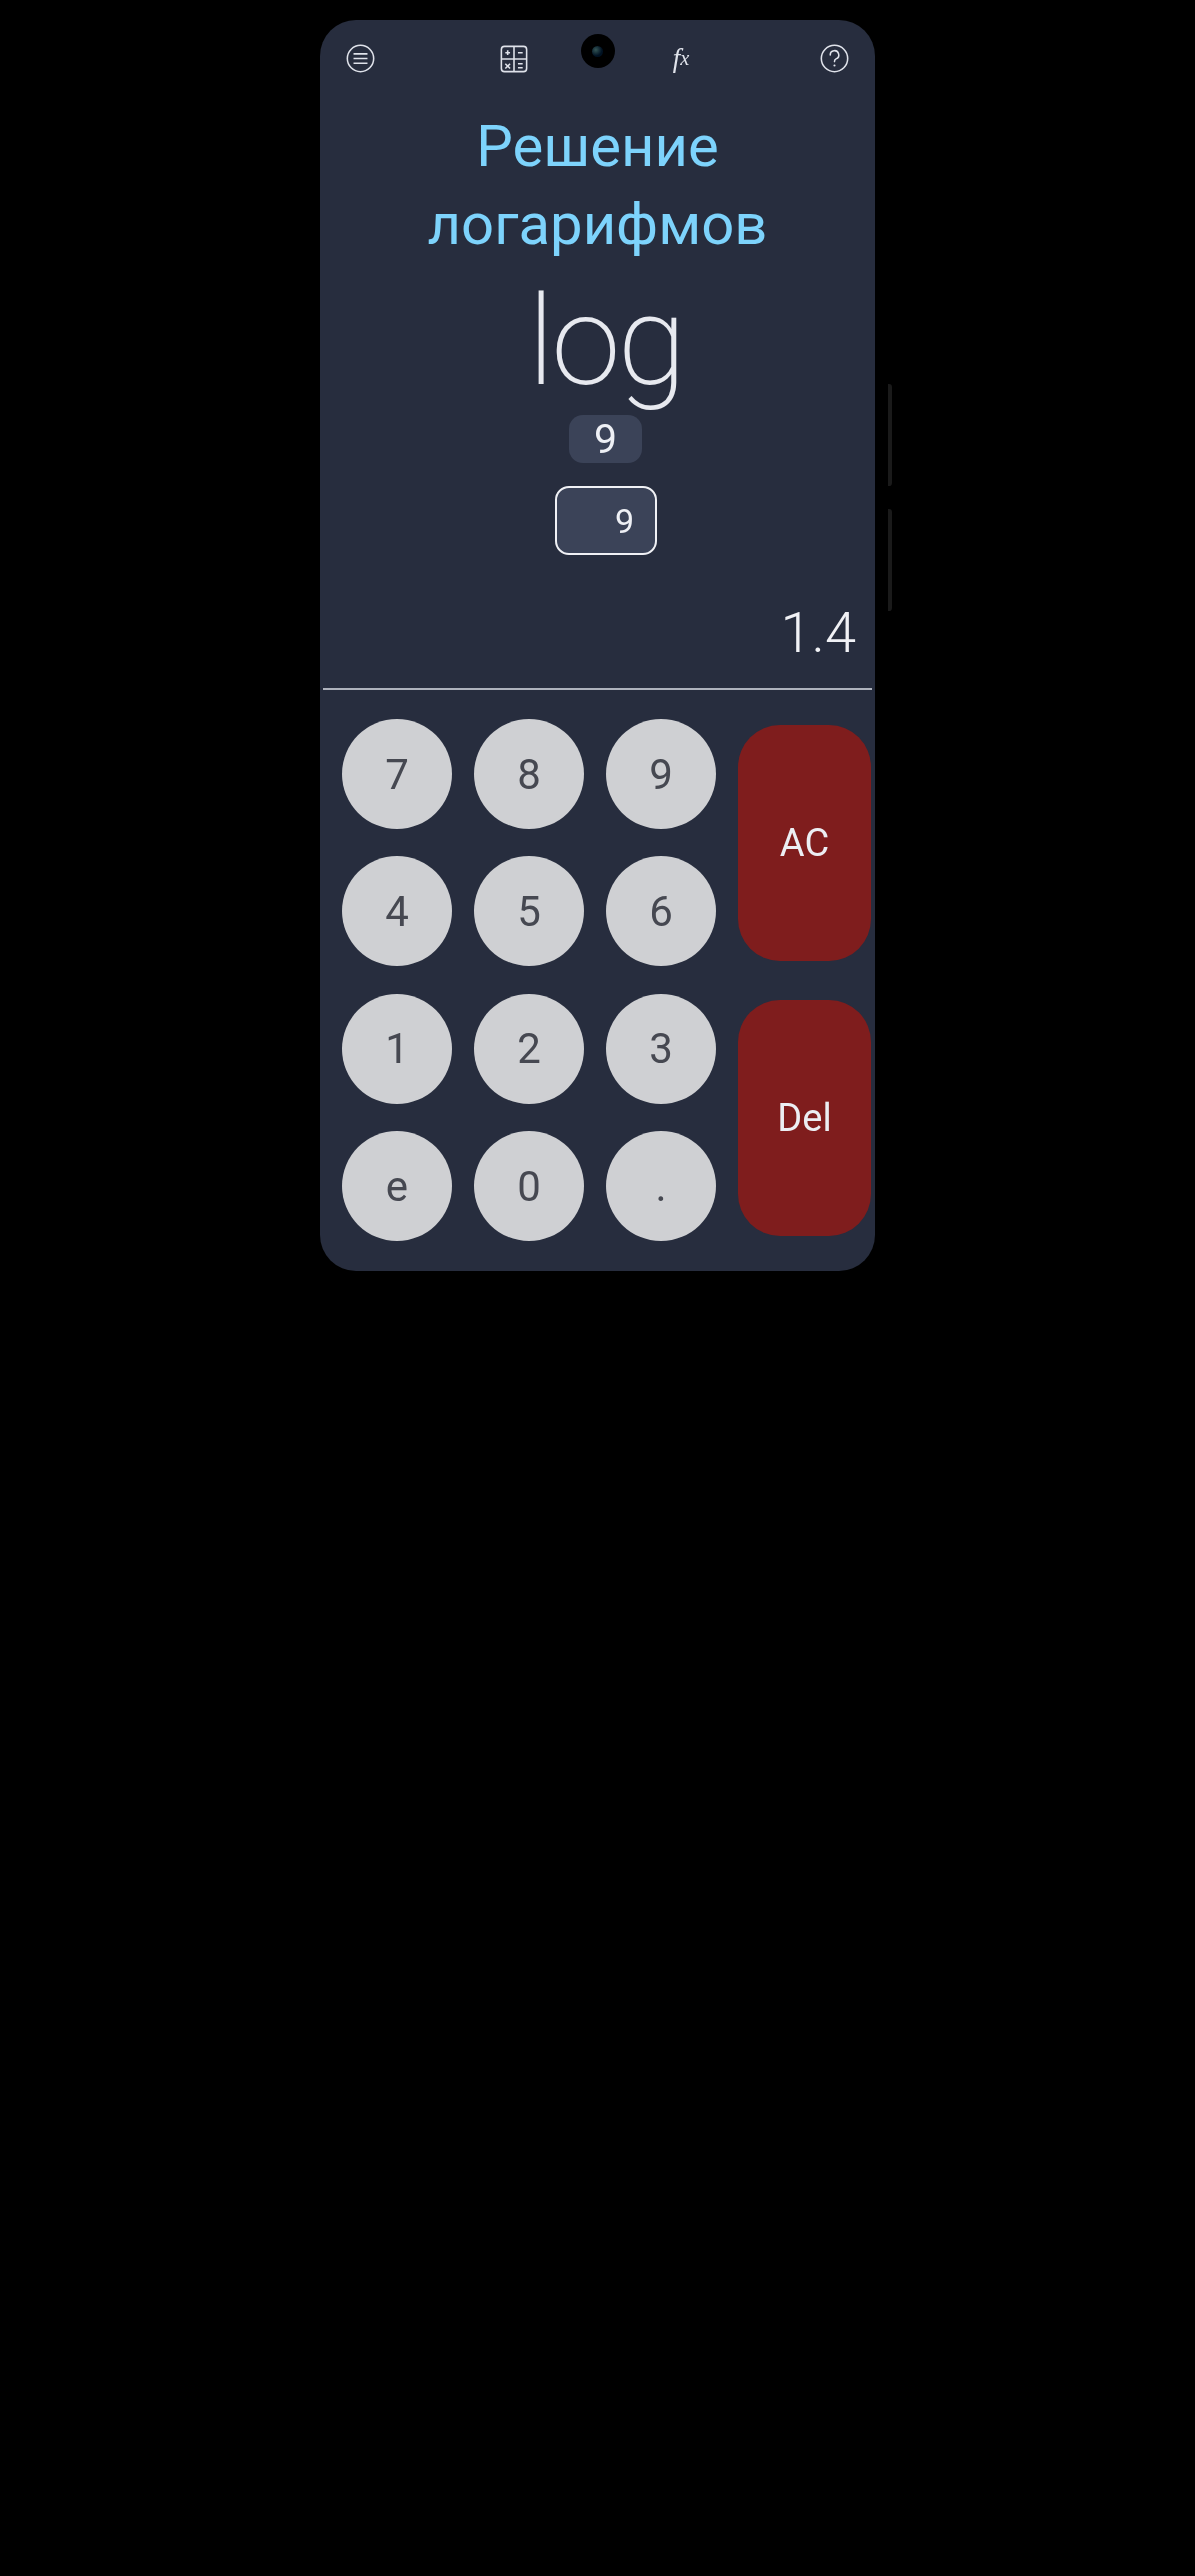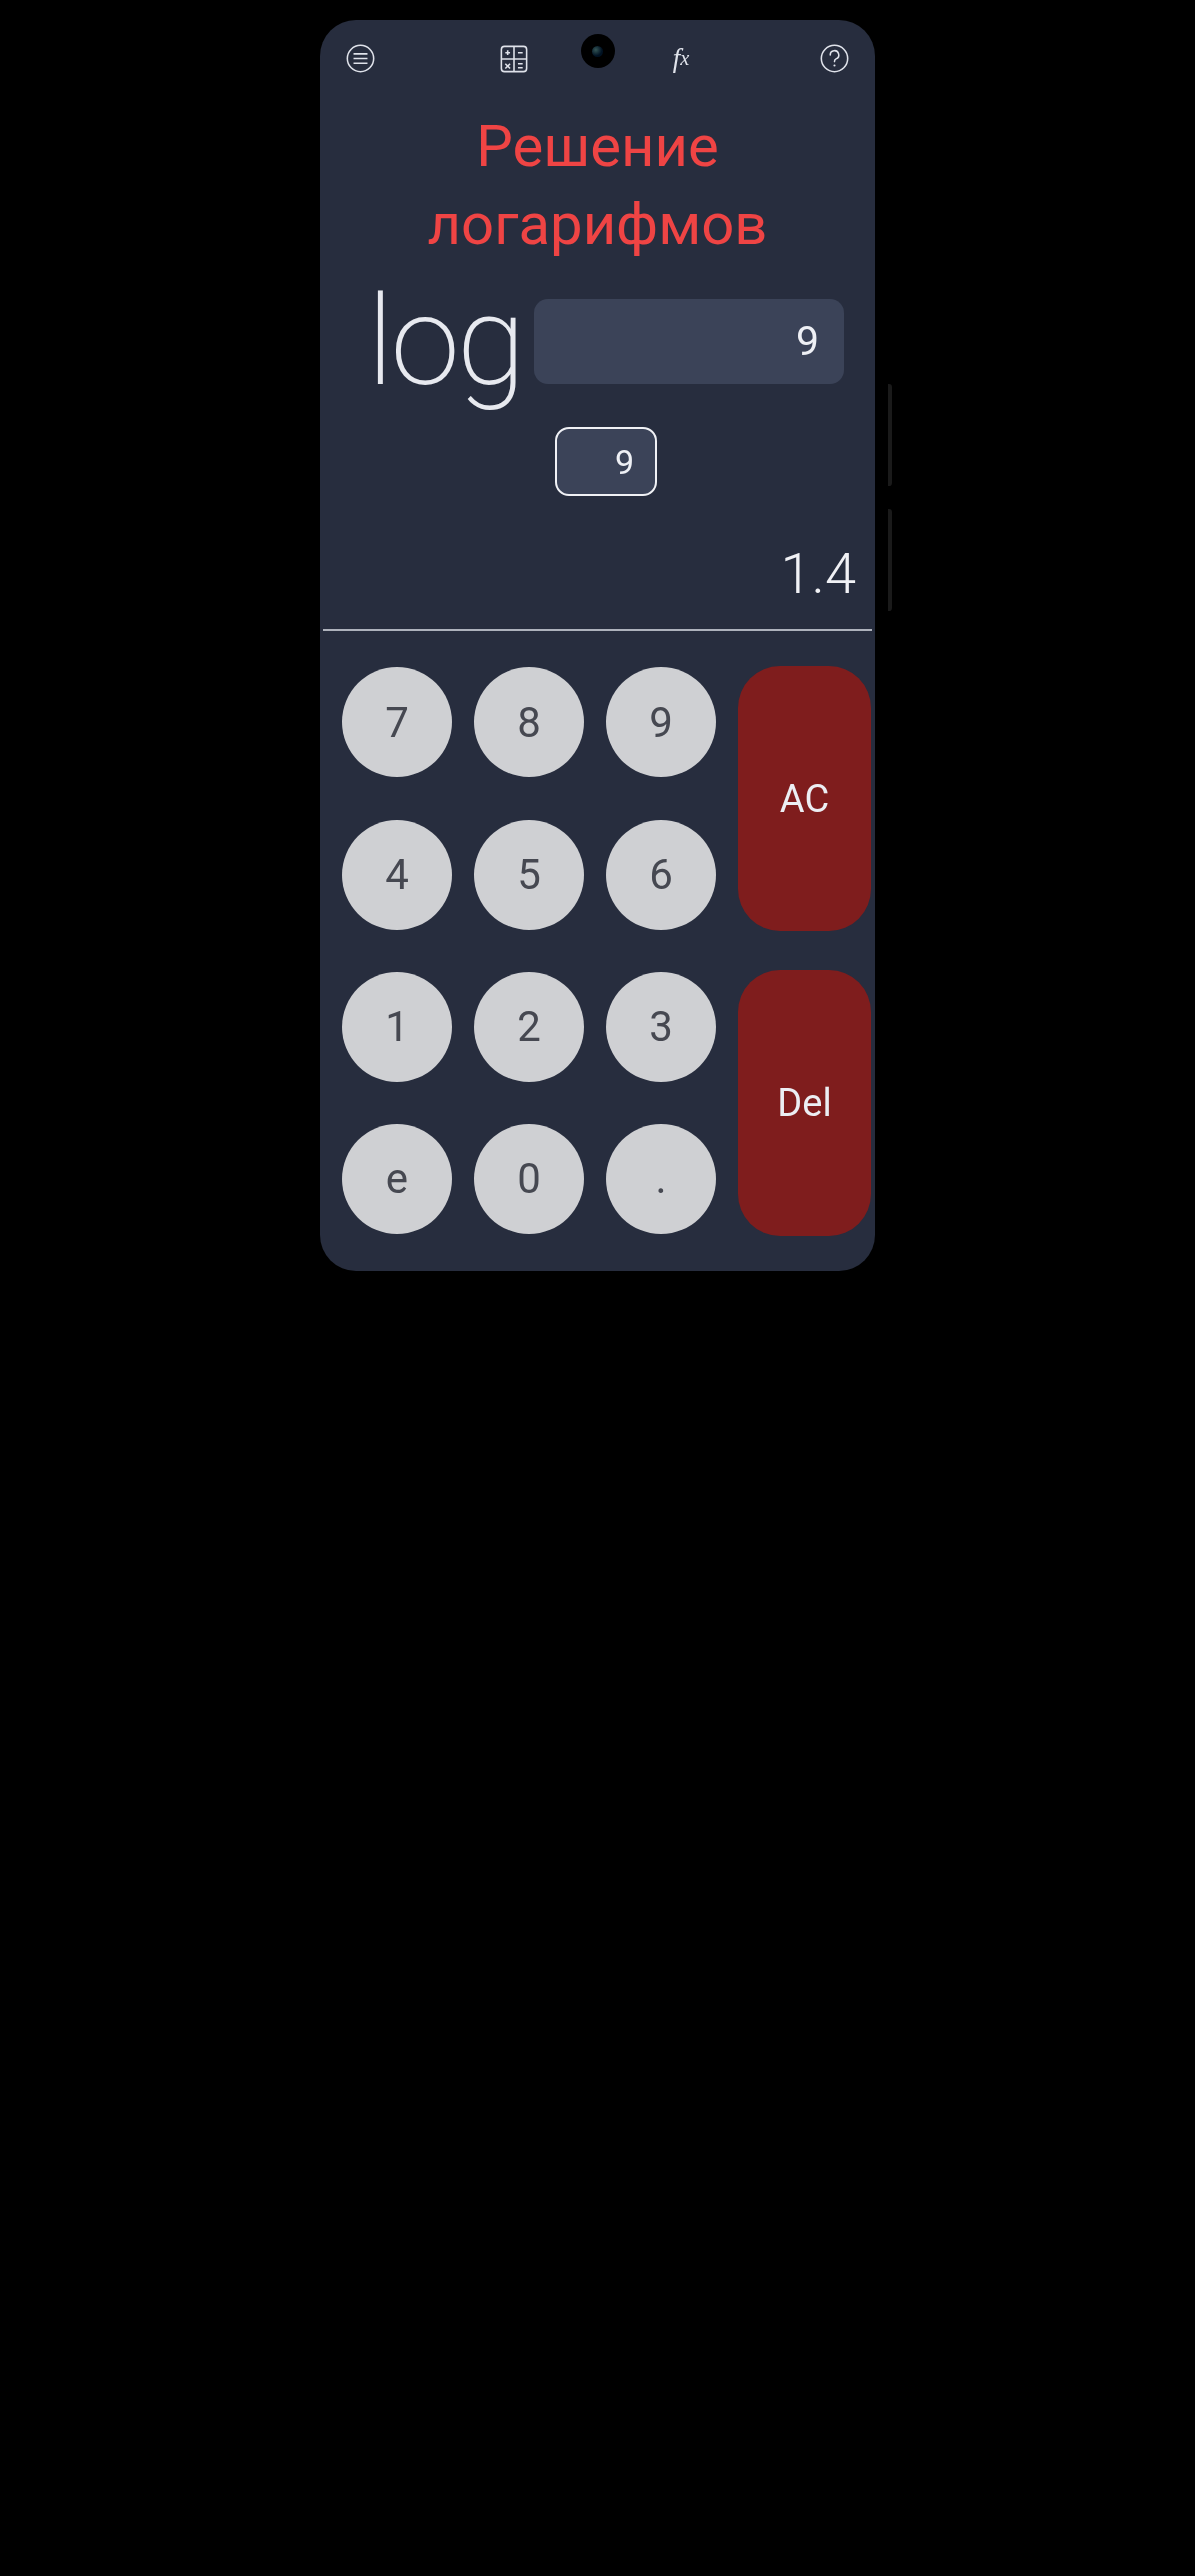--- a/index.html
+++ b/index.html
@@ -63,34 +63,35 @@
     height: 63px;
   }
   .topbar-mid { display:flex; gap: 133px; align-items:center; }
   .icon-btn {
     width: 34px; height: 34px;
     display:flex; align-items:center; justify-content:center;
     color: #dfe2ea;
     cursor: pointer;
   }
   .title {
-    color: #ef4444;
+    color: #7dd3fc;
     font-size: 58px;
     font-weight: 400;
     text-align: center;
     line-height: 1.35;
     padding: 23.5px 7.8px 7.8px;
   }
   .expr-area {
     padding: 7.8px 31px 0 47px;
   }
   .log-row {
     display:flex;
     align-items:center;
     gap: 11px;
+    flex-direction: column;
   }
   .log-word {
     color: #e7e9ef;
     font-size: 125px;
     font-weight: 200;
     letter-spacing: -3.1px;
     line-height: 1;
   }
   .arg-box {
     flex: 1;

